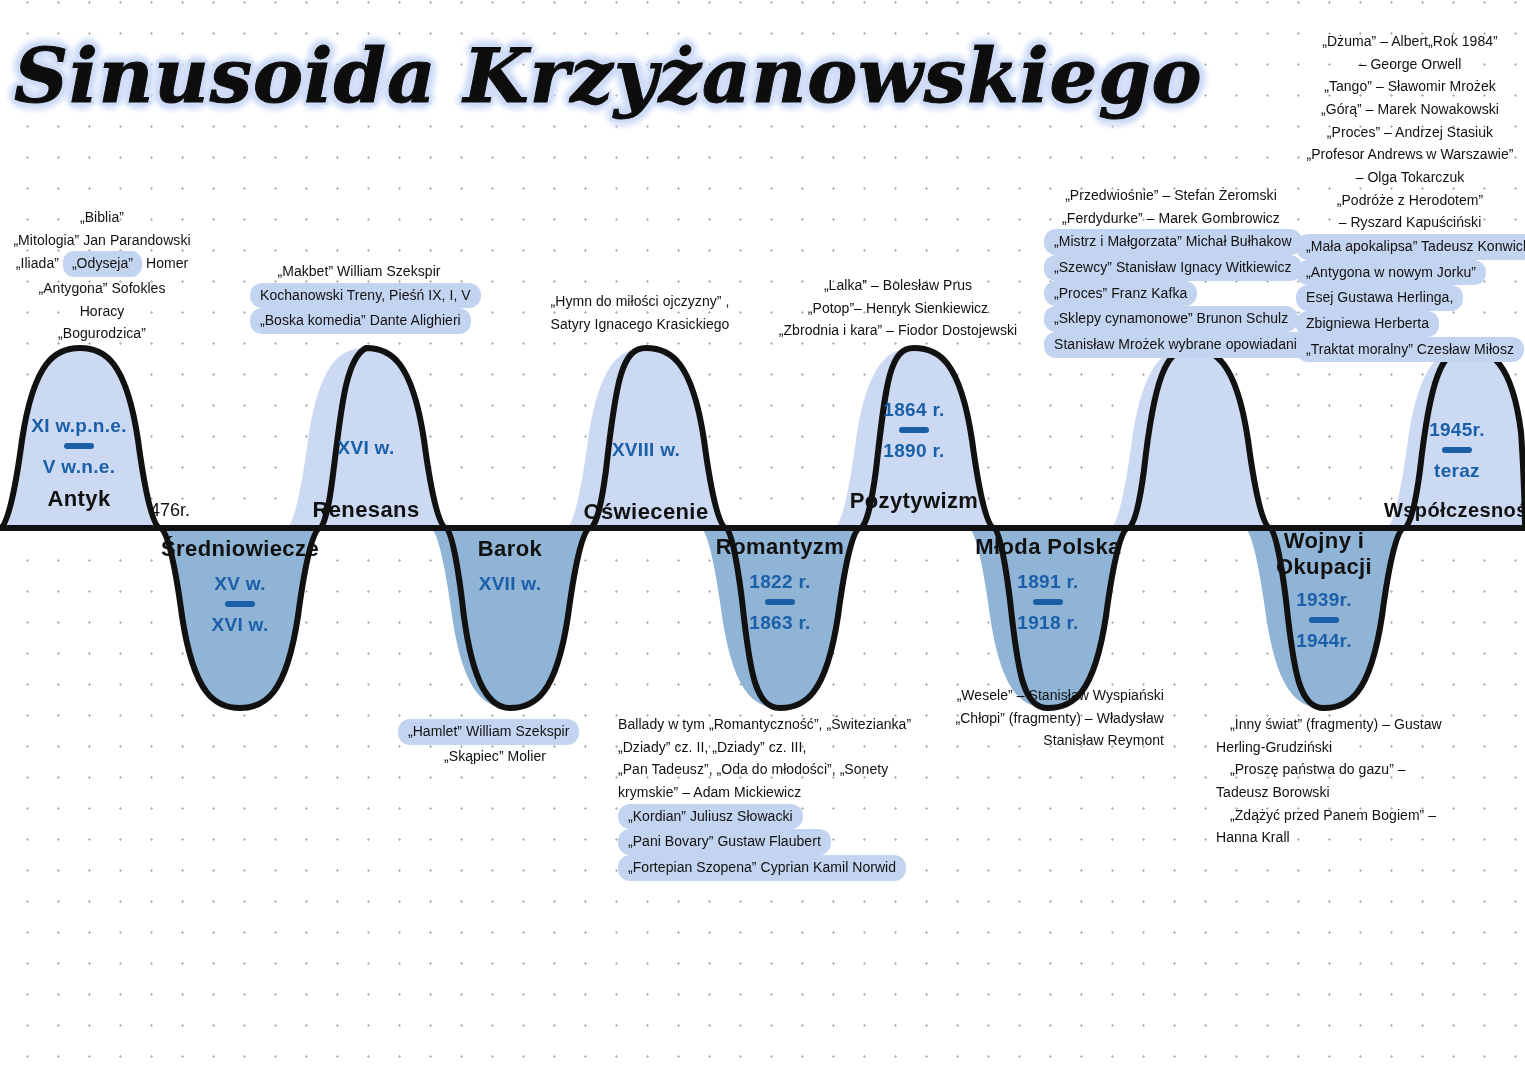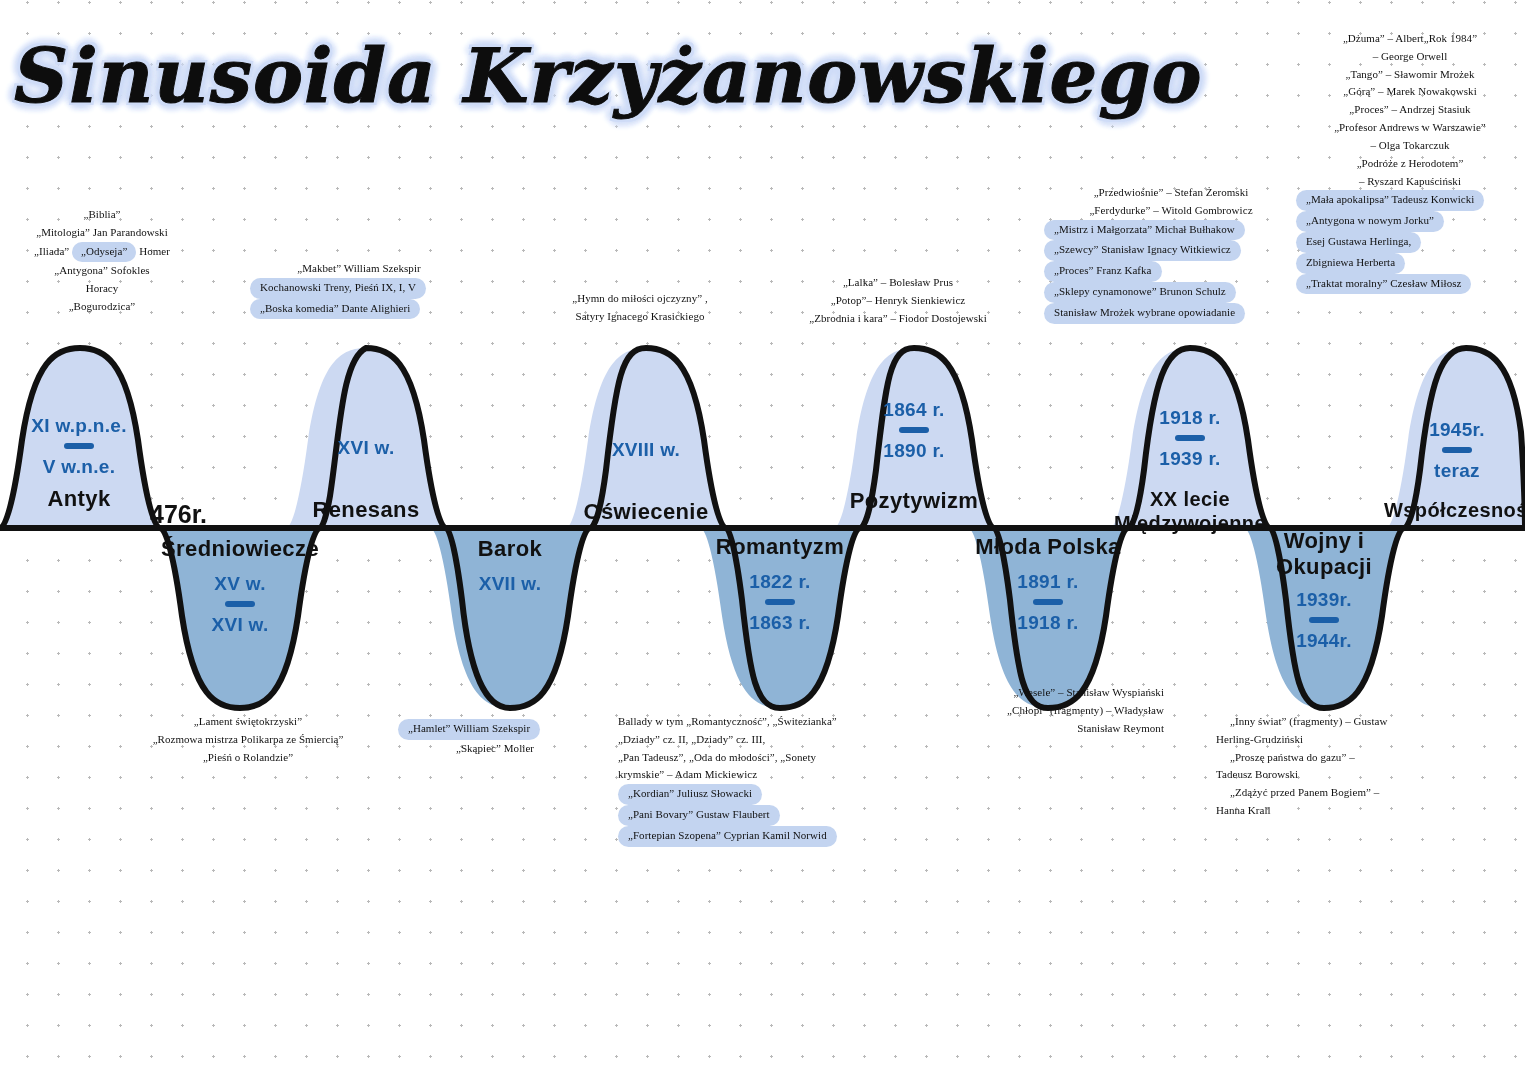--- a/index.html
+++ b/index.html
@@ -73,31 +73,31 @@
     font-size: 22px;
     color: #111111;
     letter-spacing: 0.4px;
     margin-top: 8px;
   }
   .wave-label .era.two { line-height: 1.18; }
   .wave-label.trough .era { margin-top: 0; margin-bottom: 9px; }
 
   .year-marker {
     position: absolute;
-    font-weight: bold;
-    font-size: 25px;
+    font-weight: normal;
+    font-size: 18px;
     color: #111111;
     white-space: nowrap;
   }
 
   
   .note {
     position: absolute;
-    font-family: Liberation Serif, serif;
-    font-size: 11px;
+    font-family: Liberation Sans, sans-serif;
+    font-size: 14px;
     line-height: 1.62;
     color: #111111;
     letter-spacing: 0.05px;
   }
   .note .ln { display: block; white-space: nowrap; }
   .note.center .ln { text-align: center; }
   .hl {
     background: #c3d4f0;
     border-radius: 11px;
     padding: 1px 9px 2px 9px;
@@ -264,27 +264,20 @@
     <div class="era" style="margin-top:26px;">Pozytywizm</div>
   </div>
 
   <div class="wave-label trough" style="left:966px; top:534px; width:164px;">
     <div class="era">Młoda Polska</div>
     <span class="years">1891 r.</span>
     <span class="dash"></span>
     <span class="years">1918 r.</span>
   </div>
 
-  <div class="wave-label" style="left:1108px; top:406px; width:164px;">
-    <span class="years">1918 r.</span>
-    <span class="dash"></span>
-    <span class="years">1939 r.</span>
-    <div class="era two" style="margin-top:18px; font-size:20px;">XX lecie</div>
-    <div class="era two" style="margin-top:0; font-size:20px;">Międzywojenne</div>
-  </div>
 
   <div class="wave-label trough" style="left:1242px; top:528px; width:164px;">
     <div class="era two" style="margin-bottom:0;text-align:center;">Wojny  i</div>
     <div class="era two" style="margin-top:0; margin-bottom:8px;">Okupacji</div>
     <span class="years">1939r.</span>
     <span class="dash"></span>
     <span class="years">1944r.</span>
   </div>
 
   <div class="wave-label" style="left:1384px; top:418px; width:146px;">
@@ -315,21 +308,21 @@
   </div>
 
   <div class="note center" style="left:772px; top:274px; width:252px;">
     <span class="ln">„Lalka” – Bolesław Prus</span>
     <span class="ln">„Potop”– Henryk Sienkiewicz</span>
     <span class="ln">„Zbrodnia i kara” – Fiodor Dostojewski</span>
   </div>
 
   <div class="note center" style="left:1044px; top:184px; width:254px;">
     <span class="ln">„Przedwiośnie” – Stefan Żeromski</span>
-    <span class="ln">„Ferdydurke” – Witold Gombrowicz</span>
+    <span class="ln">„Ferdydurke” – Marek Gombrowicz</span>
     <span class="ln hl-line">„Mistrz i Małgorzata” Michał Bułhakow</span>
     <span class="ln hl-line">„Szewcy” Stanisław Ignacy Witkiewicz</span>
     <span class="ln hl-line">„Proces” Franz Kafka</span>
     <span class="ln hl-line">„Sklepy cynamonowe” Brunon Schulz</span>
     <span class="ln hl-line">Stanisław Mrożek wybrane opowiadanie</span>
   </div>
 
   <div class="note center" style="left:1296px; top:30px; width:228px;">
     <span class="ln">„Dżuma” – Albert„Rok 1984”</span>
     <span class="ln">– George Orwell</span>
@@ -340,25 +333,20 @@
     <span class="ln">– Olga Tokarczuk</span>
     <span class="ln">„Podróże z Herodotem”</span>
     <span class="ln">– Ryszard Kapuściński</span>
     <span class="ln hl-line">„Mała apokalipsa” Tadeusz Konwicki</span>
     <span class="ln hl-line">„Antygona w nowym Jorku”</span>
     <span class="ln hl-line">Esej Gustawa Herlinga,</span>
     <span class="ln hl-line">Zbigniewa Herberta</span>
     <span class="ln hl-line">„Traktat moralny” Czesław Miłosz</span>
   </div>
 
-  <div class="note center" style="left:78px; top:713px; width:340px;">
-    <span class="ln">„Lament świętokrzyski”</span>
-    <span class="ln">„Rozmowa mistrza Polikarpa ze Śmiercią”</span>
-    <span class="ln">„Pieśń o Rolandzie”</span>
-  </div>
 
   <div class="note center" style="left:398px; top:719px; width:194px;">
     <span class="ln hl-line">„Hamlet” William Szekspir</span>
     <span class="ln">„Skąpiec” Molier</span>
   </div>
 
   <div class="note" style="left:618px; top:713px; width:300px;">
     <span class="ln">Ballady w tym „Romantyczność”, „Świtezianka”</span>
     <span class="ln">„Dziady” cz. II, „Dziady” cz. III,</span>
     <span class="ln">„Pan Tadeusz”, „Oda do młodości”, „Sonety</span>

